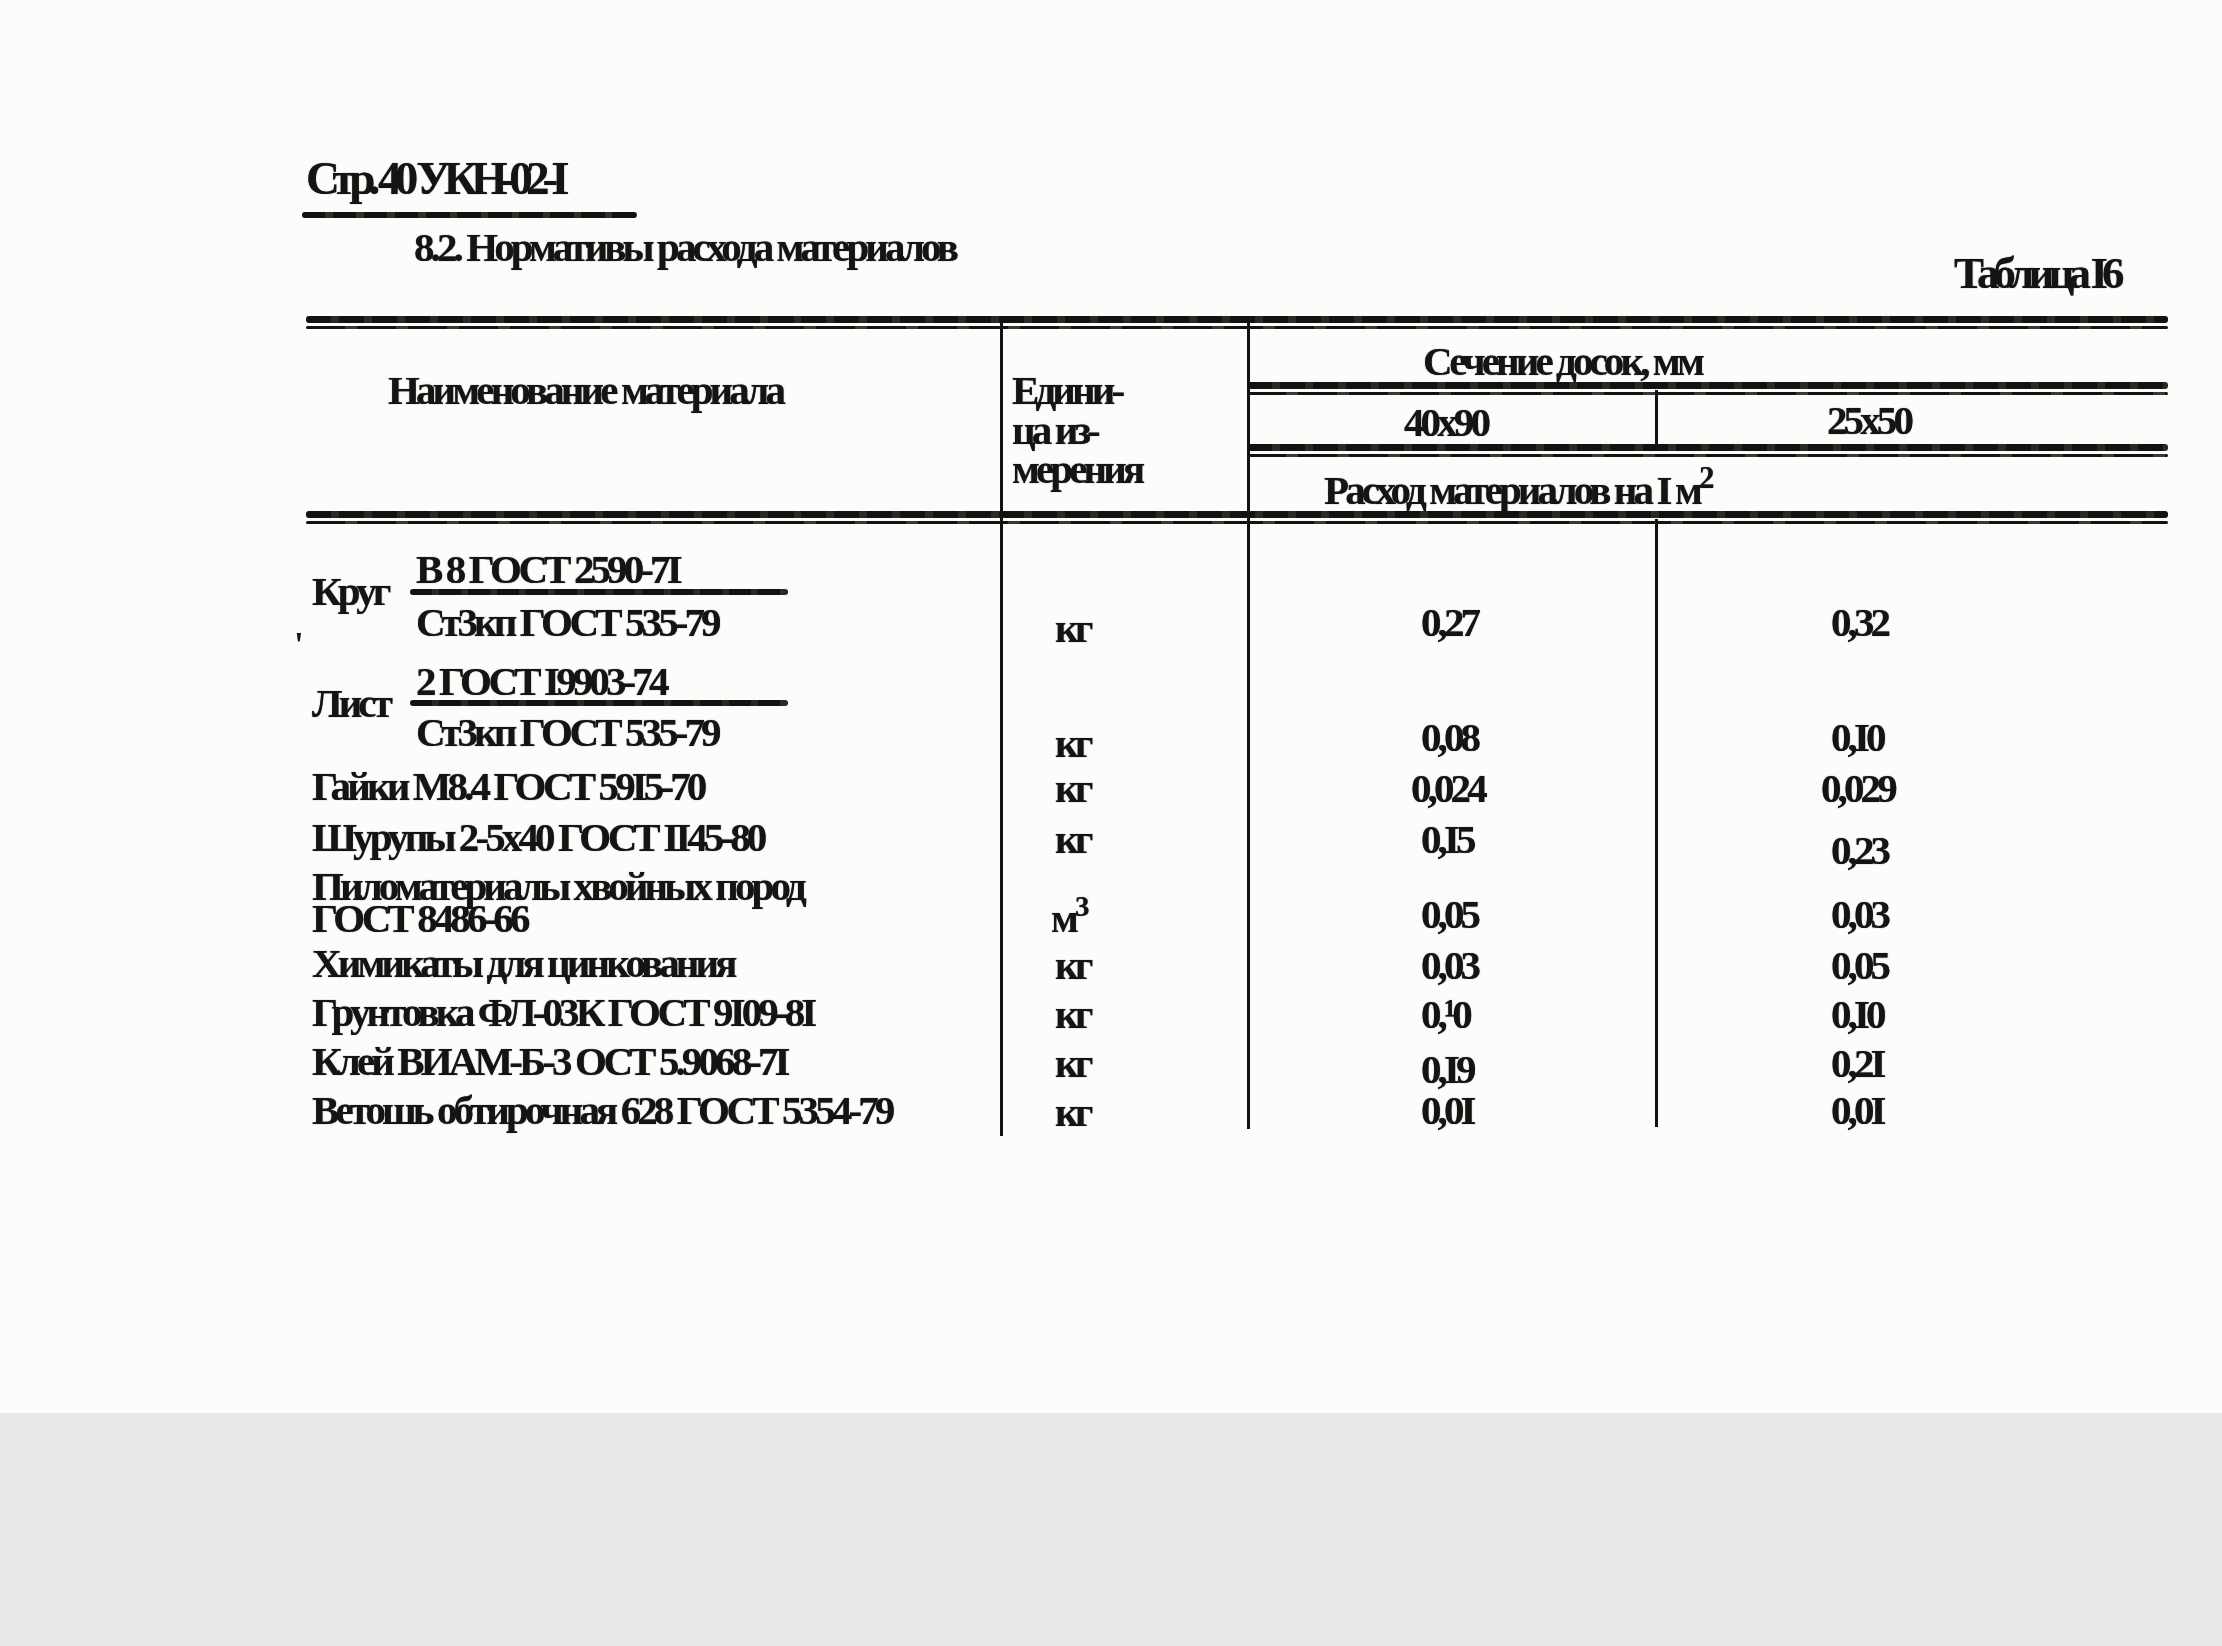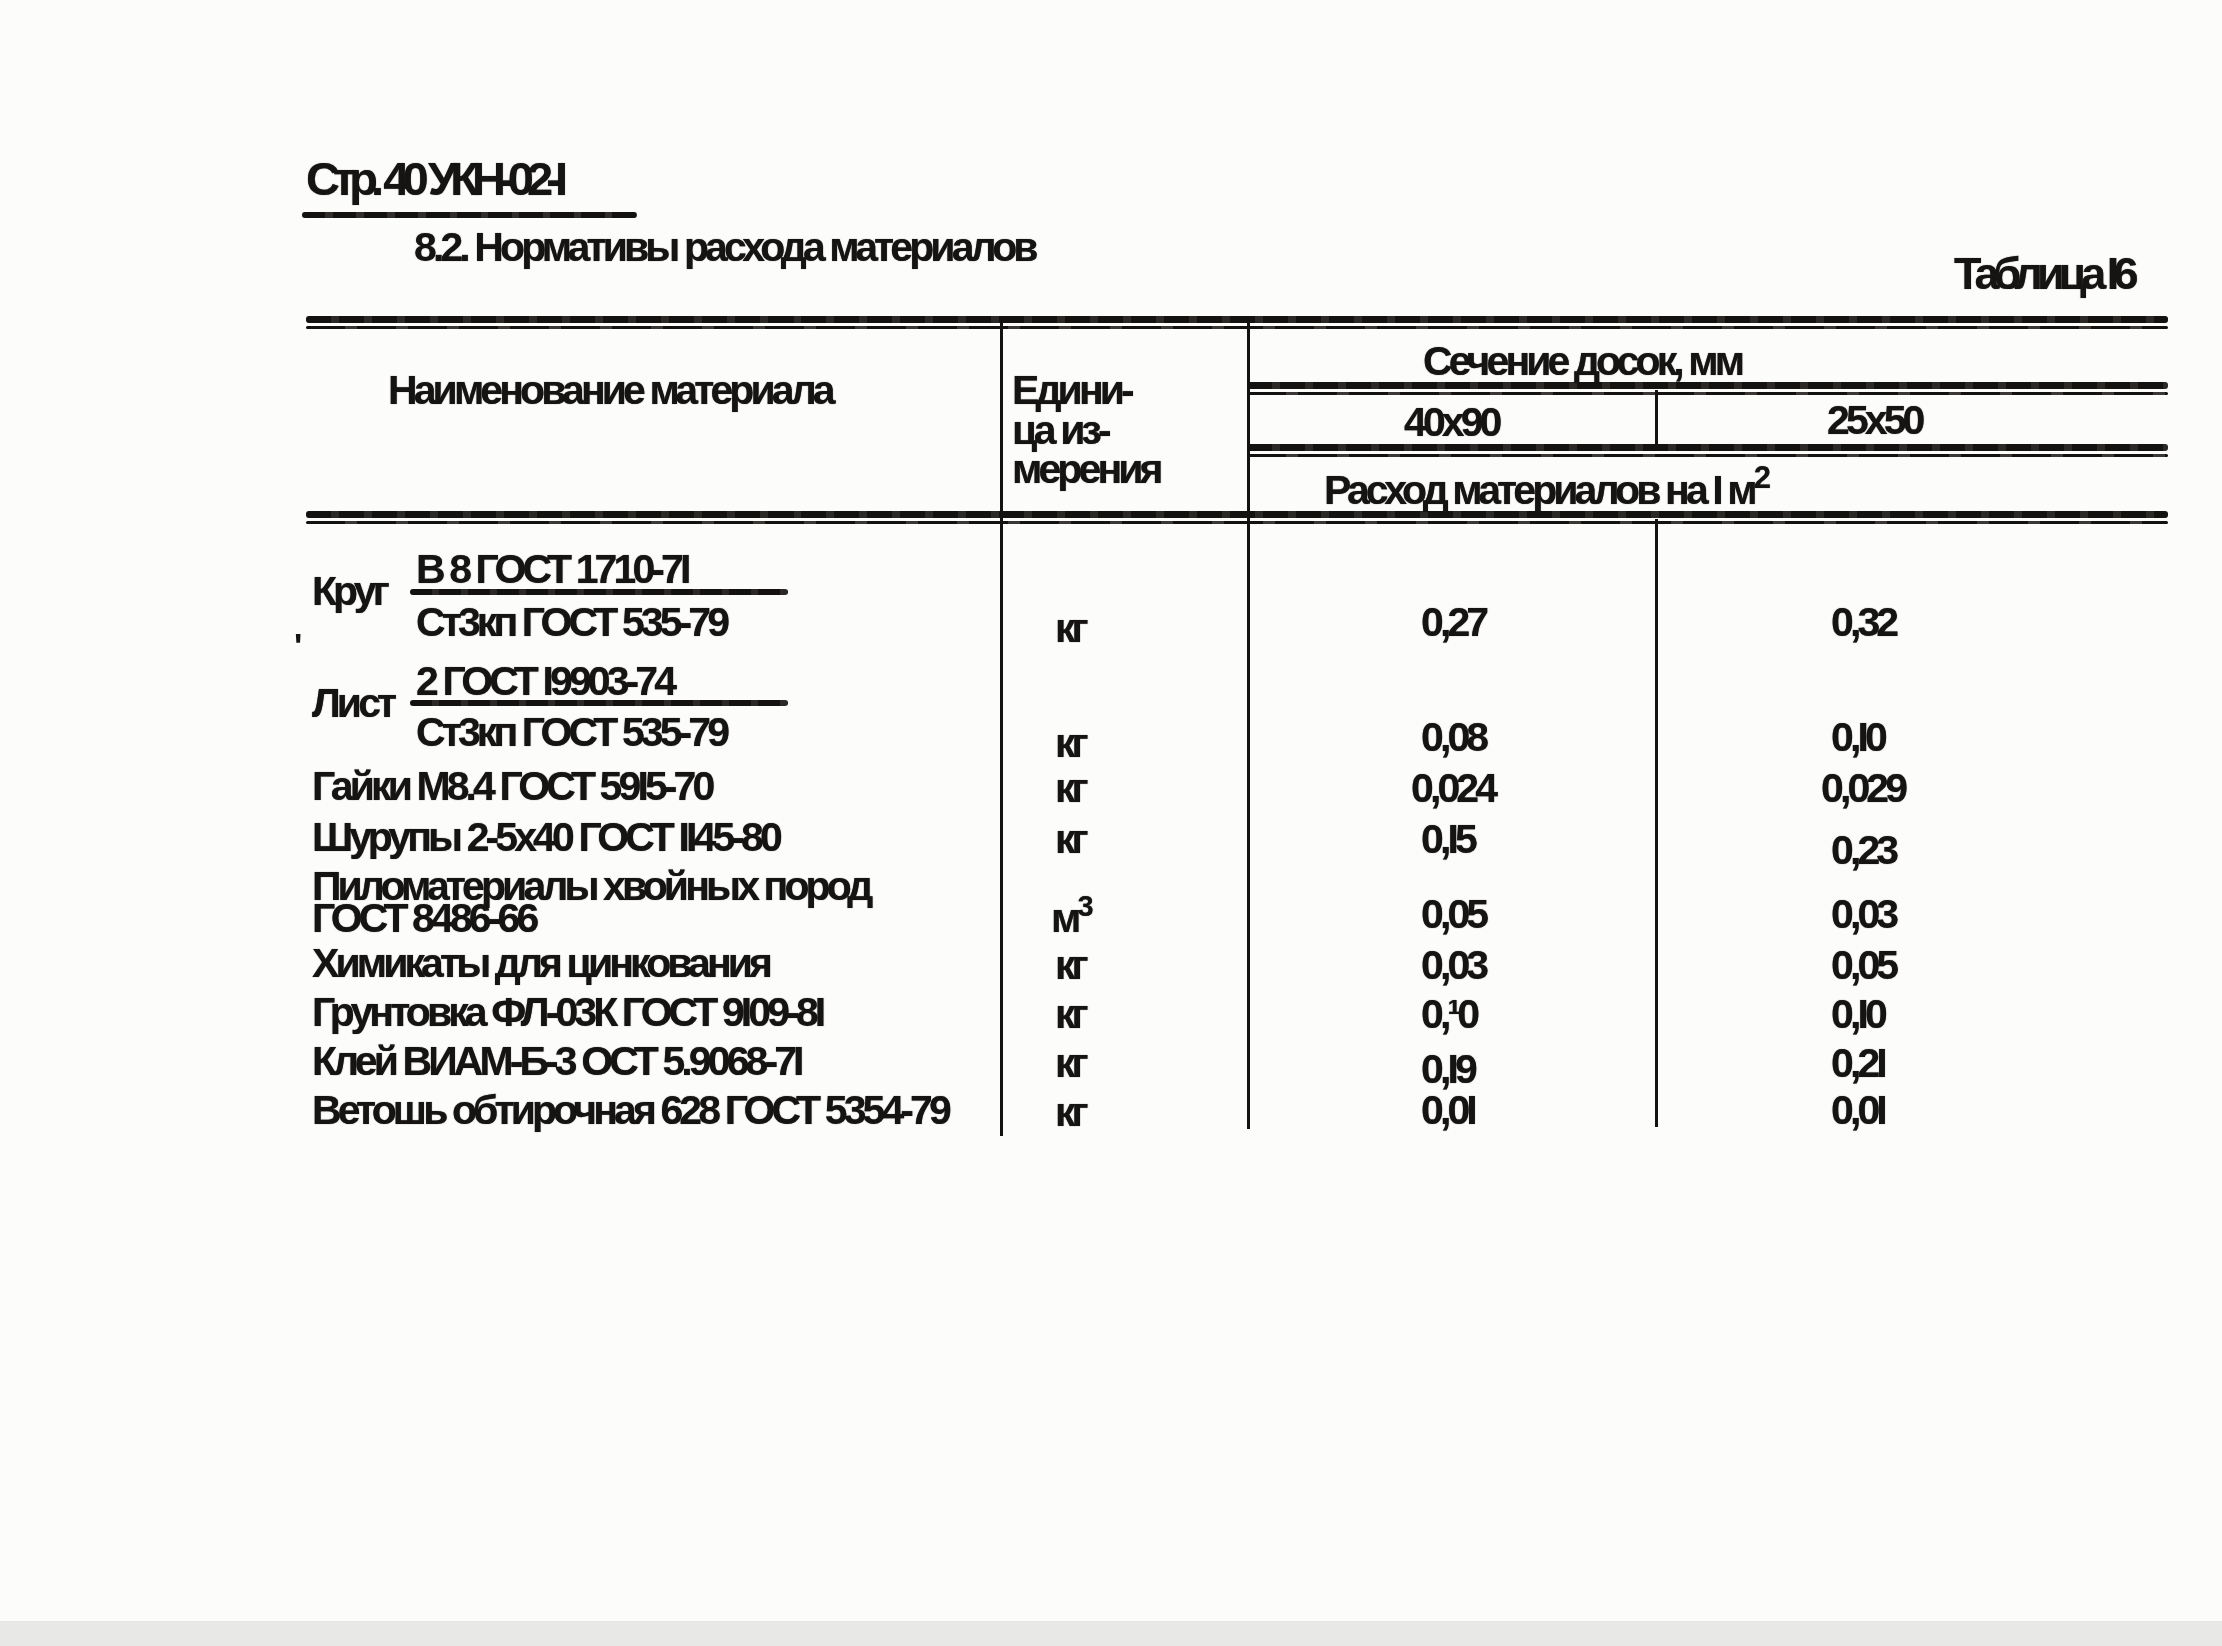--- a/index.html
+++ b/index.html
@@ -1,21 +1,21 @@
 <!DOCTYPE html>
 <html><head>
 <meta charset="utf-8">
 <style>
   html,body { margin:0; padding:0; background:#e8e8e6; }
   .page {
     position:relative;
-    width:2223px; height:1621px;
+    width:2223px; height:1413px;
     background:#fcfcfa;
     overflow:hidden;
-    font-family:Liberation Sans, sans-serif;
+    font-family:Liberation Serif, serif;
     font-weight:bold;
     color:#161412;
   }
   .t {
     position:absolute;
     font-size:41px; line-height:41px; letter-spacing:-3.9px;
     white-space:pre;
     text-shadow:0 0 1px rgba(20,18,16,.75);
   }
   .t-big   { font-size:47px; line-height:47px; letter-spacing:-6.9px; }
@@ -69,21 +69,21 @@
   <div class="t" style="left:388px; top:370px;">Наименование материала</div>
   <div class="t" style="left:1012px; top:370px;">Едини-</div>
   <div class="t" style="left:1012px; top:410px;">ца из-</div>
   <div class="t" style="left:1012px; top:449px;">мерения</div>
   <div class="t" style="left:1423px; top:341px;">Сечение досок, мм</div>
   <div class="t" style="left:1404px; top:402px;text-align:right;">40х90</div>
   <div class="t" style="left:1827px; top:400px;">25х50</div>
   <div class="t" style="left:1324px; top:470px;"><span>Расход материалов на I м</span><span class="sup2">2</span></div>
 
   <div class="t" style="left:312px; top:571px;">Круг</div>
-  <div class="t" style="left:416px; top:549px;">В 8 ГОСТ 1710-7I</div>
+  <div class="t" style="left:416px; top:549px;">В 8 ГОСТ 2590-7I</div>
   <div class="frule" style="left:410px; top:589px; width:378px;"></div>
   <div class="t" style="left:416px; top:602px;">Ст3кп ГОСТ 535-79</div>
   <div class="t" style="left:1055px; top:608px;">кг</div>
   <div class="t" style="left:1421px; top:602px;">0,27</div>
   <div class="t" style="left:1831px; top:602px;">0,32</div>
 
   <div class="t stray" style="left:294px; top:625px;">'</div>
 
   <div class="t" style="left:312px; top:683px;">Лист</div>
   <div class="t" style="left:416px; top:661px;">2 ГОСТ I9903-74</div>

